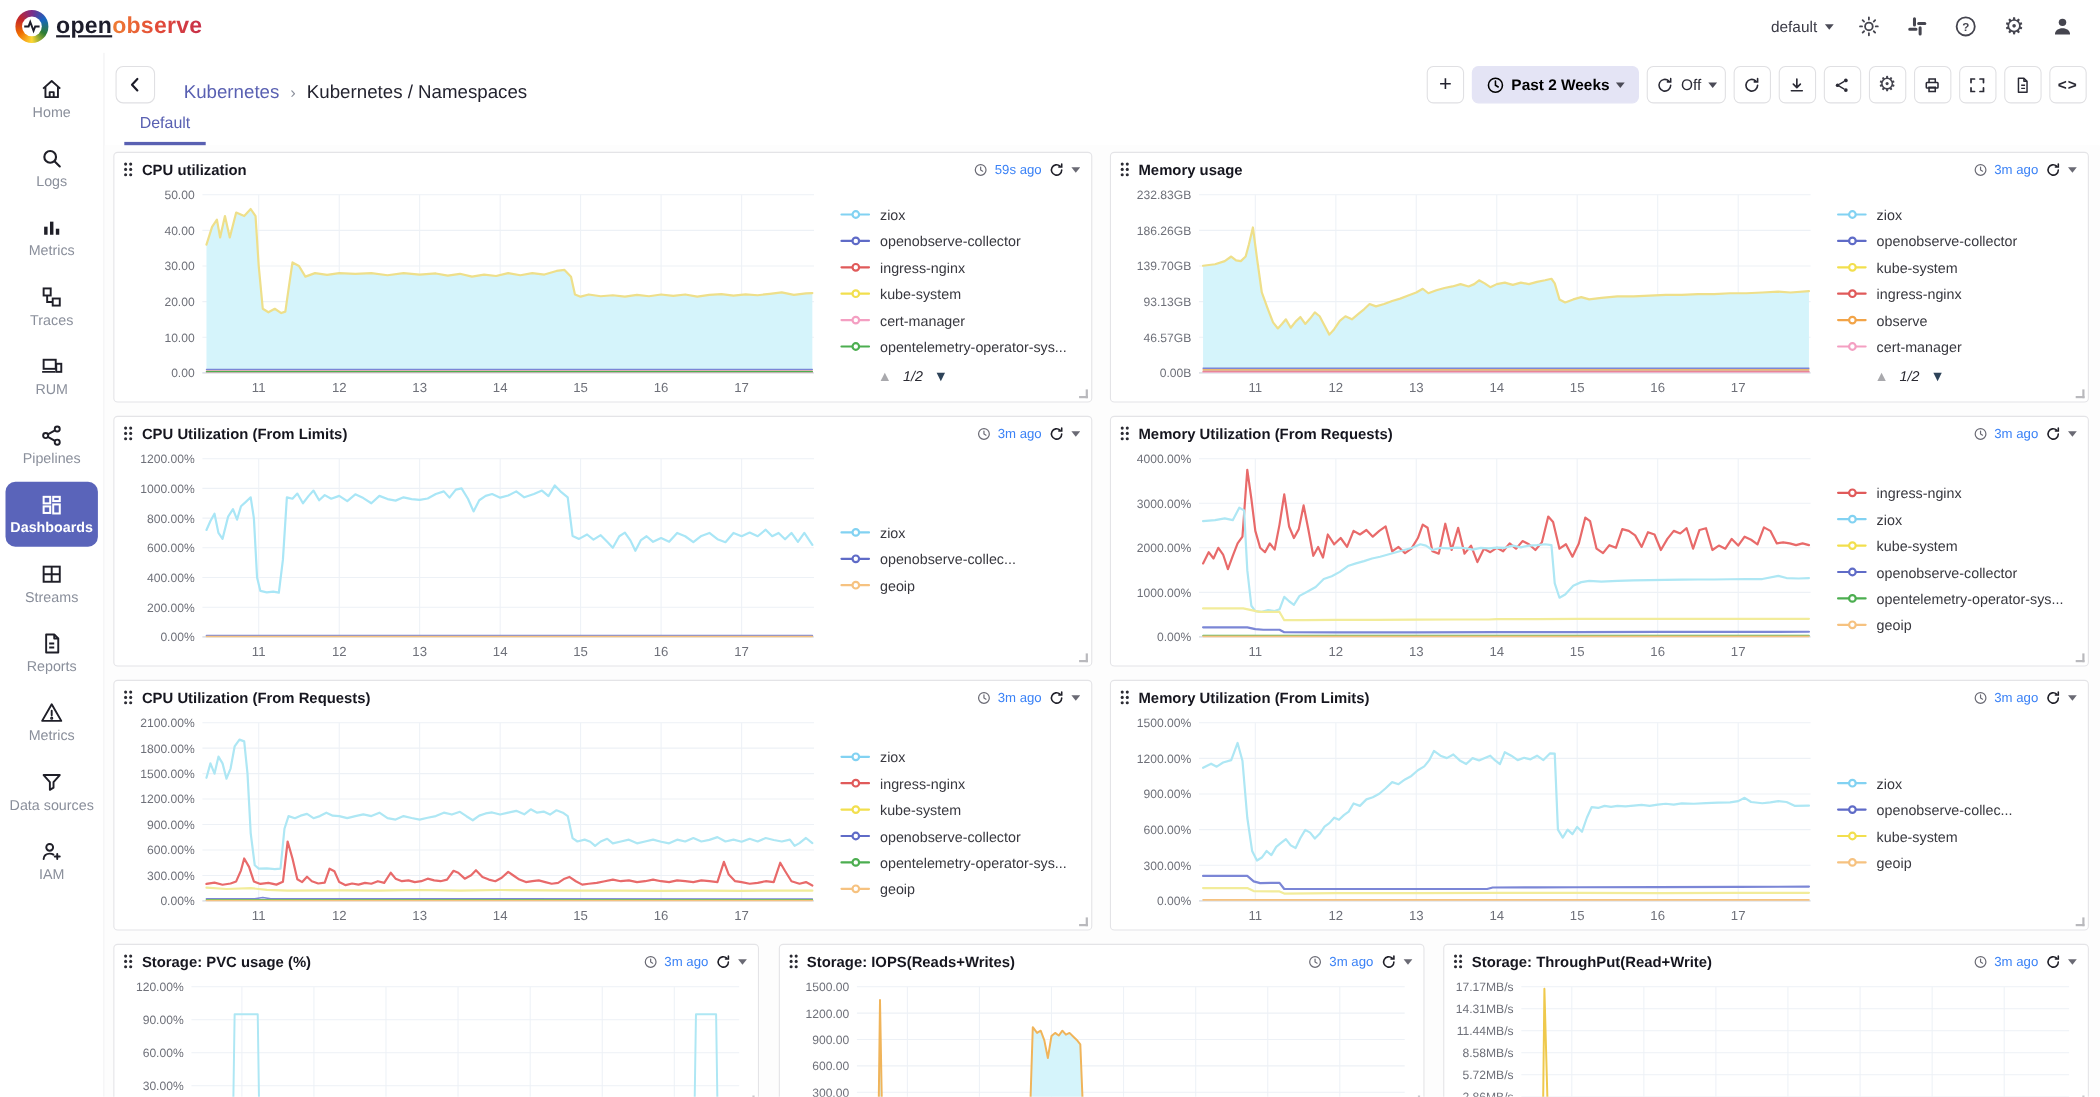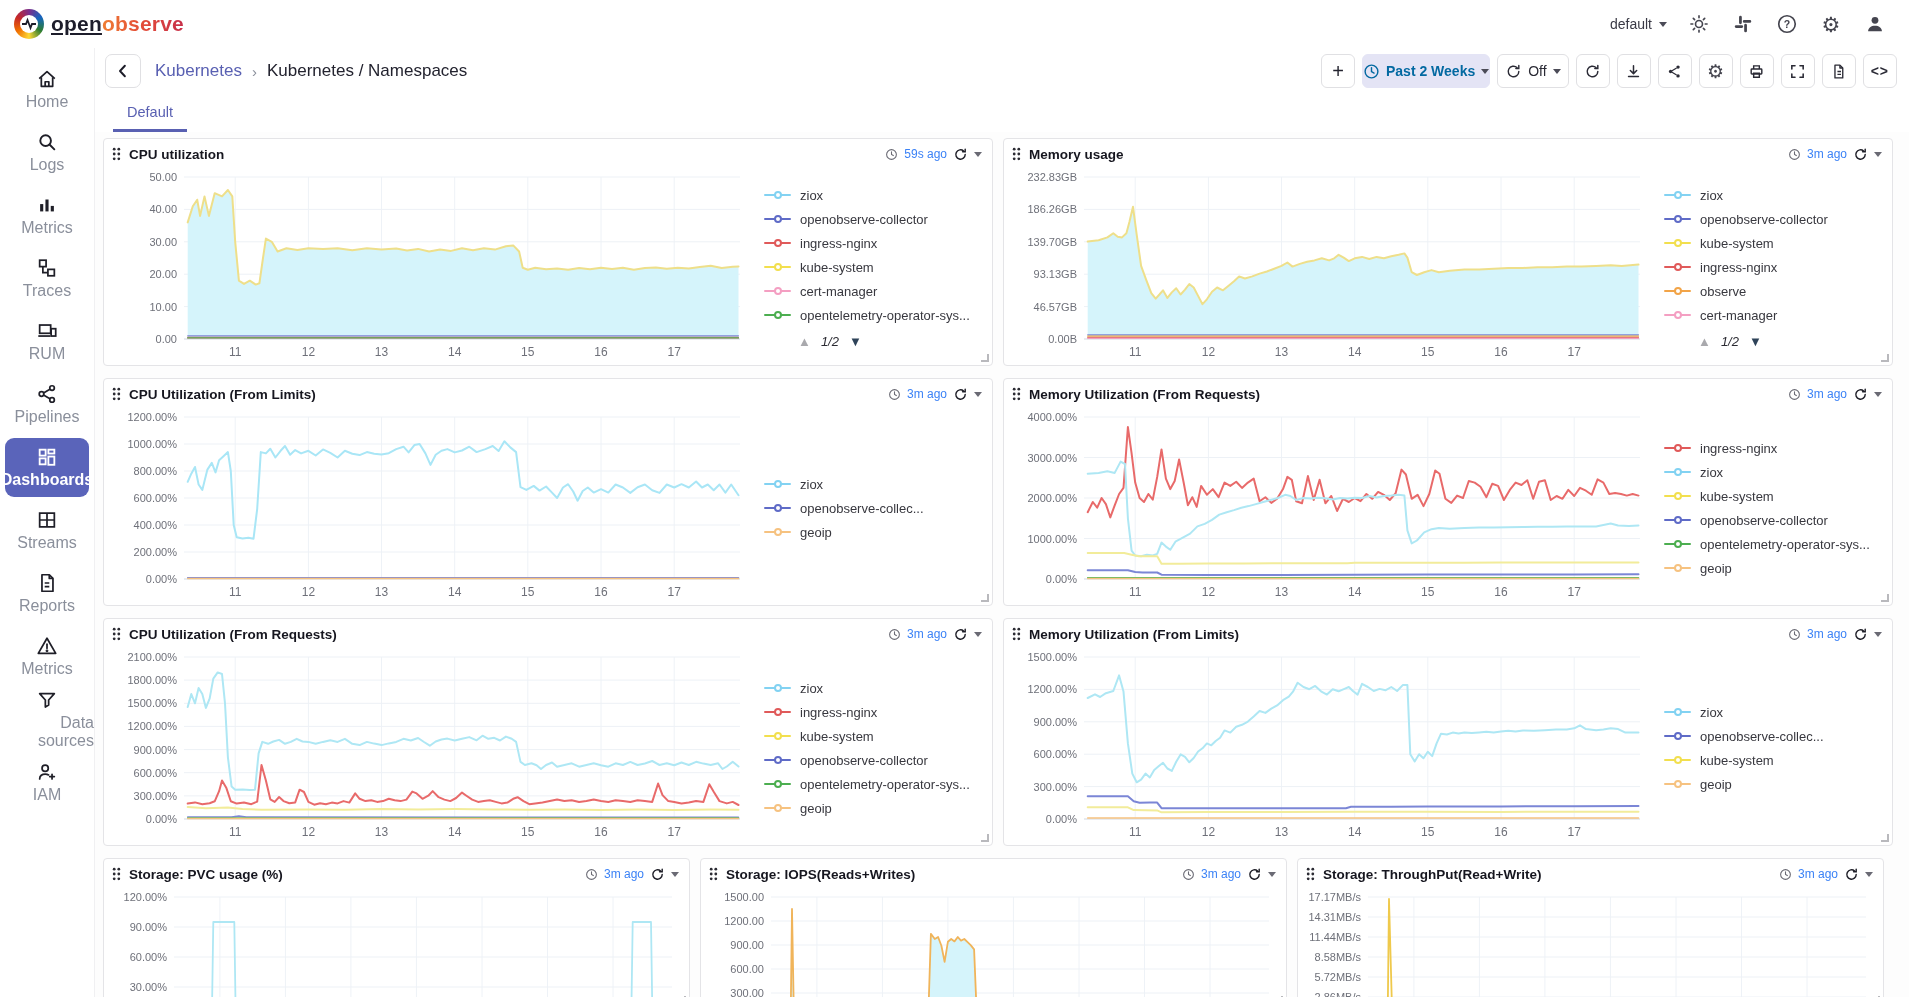--- a/index.html
+++ b/index.html
@@ -21,50 +21,50 @@
   .org-select { display:flex; align-items:center; gap:7px; font-size:14px; color:#3a3a46; cursor:pointer; }
   .hicon { width:24px; height:24px; display:flex; align-items:center; justify-content:center; color:#45454f; cursor:pointer; }
   .gear-glyph { font-size:21px; line-height:1; color:#45454f; }
 
   
   .sidebar { position:absolute; left:0; top:48px; bottom:0; width:95px; background:#fff;
     border-right:1px solid #f0f0f2; padding-top:10px; display:flex; flex-direction:column; }
   .side-item { height:63px; display:flex; flex-direction:column; align-items:center; justify-content:center;
     gap:3px; cursor:pointer; }
   .side-item svg { color:#1f1f28; }
-  .side-label { font-size:16px; color:#8a8f9b; text-align:right; line-height:1.15; }
+  .side-label { font-size:13px; color:#8a8f9b; text-align:right; line-height:1.15; }
   .side-item.active { background:#5a64ba; border-radius:9px; margin:2px 5px; height:59px; }
   .side-item.active svg { color:#fff; }
   .side-item.active .side-label { color:#fff; font-weight:600; }
 
   
   .main { position:absolute; left:95px; top:48px; right:0; bottom:0; overflow:hidden; }
-  .dash-toolbar { height:46px; display:flex; align-items:center; padding:0 12px 0 10px; gap:14px; }
+  .dash-toolbar { height:46px; display:flex; align-items:flex-end; padding:0 12px 0 10px; gap:26px; }
   .back-btn { width:36px; height:34px; border:1px solid #e0e0e3; border-radius:7px; background:#fff;
     display:flex; align-items:center; justify-content:center; cursor:pointer; color:#1c1c28; }
   .crumbs { display:flex; align-items:center; gap:10px; font-size:17px; }
   .crumb-parent { color:#5960b2; cursor:pointer; }
   .crumb-sep { color:#8a8f9b; font-size:15px; }
   .crumb-current { color:#23232f; }
   .toolbar-right { margin-left:auto; display:flex; align-items:center; gap:7px; }
   .tbtn { min-width:34px; height:34px; border:1px solid #e0e0e3; border-radius:6px; background:#fff;
     display:flex; align-items:center; justify-content:center; gap:6px; cursor:pointer; color:#2a2a35;
     font-size:14px; padding:0 7px; }
-  .tbtn.daterange { background:#e4e4f5; border-color:#e4e4f5; font-weight:600; color:#0369a1; padding:0 0; }
+  .tbtn.daterange { background:#e4e4f5; border-color:#e4e4f5; font-weight:600; color:#000000; padding:0 12px; }
   .caret { width:0; height:0; border-left:4.5px solid transparent; border-right:4.5px solid transparent;
     border-top:5.5px solid #4b4b57; display:inline-block; }
   .plus-glyph { font-size:20px; font-weight:400; color:#23232f; line-height:1; }
   .code-glyph { font-size:14px; font-weight:700; letter-spacing:1px; }
 
   .tabs-bar { height:38px; display:flex; align-items:flex-end; padding:0 0 0 18px; }
   .tab { font-size:14.5px; color:#5960b2; padding:0 14px 9px; border-bottom:3px solid #5960b2; cursor:pointer; }
 
   
   .dash-area { padding:6px 10px 0 8px; background:#fdfdfd; }
-  .dash-row { display:flex; gap:10px; margin-bottom:12px; }
+  .dash-row { display:flex; gap:10px; margin-bottom:12px;justify-content:space-between; }
   .panel { position:relative; background:#fff; border:1px solid #e4e4e7; border-radius:4px;
     width:890px; height:228px; overflow:hidden; }
   .dash-row.triple .panel { width:587px; height:150px; }
   .panel-header { height:30px; display:flex; align-items:center; gap:8px; padding:0 10px 0 8px; }
   .drag { color:#2c2c34; cursor:grab; display:flex; }
   .ptitle { font-size:13.5px; font-weight:700; color:#16161f; }
   .pmeta { margin-left:auto; display:flex; align-items:center; gap:6px; color:#555; }
   .ago { font-size:12px; color:#3b82f6; }
   .pclock, .prefresh { display:flex; color:#6a6a74; cursor:pointer; }
   .prefresh { color:#1f1f28; }

